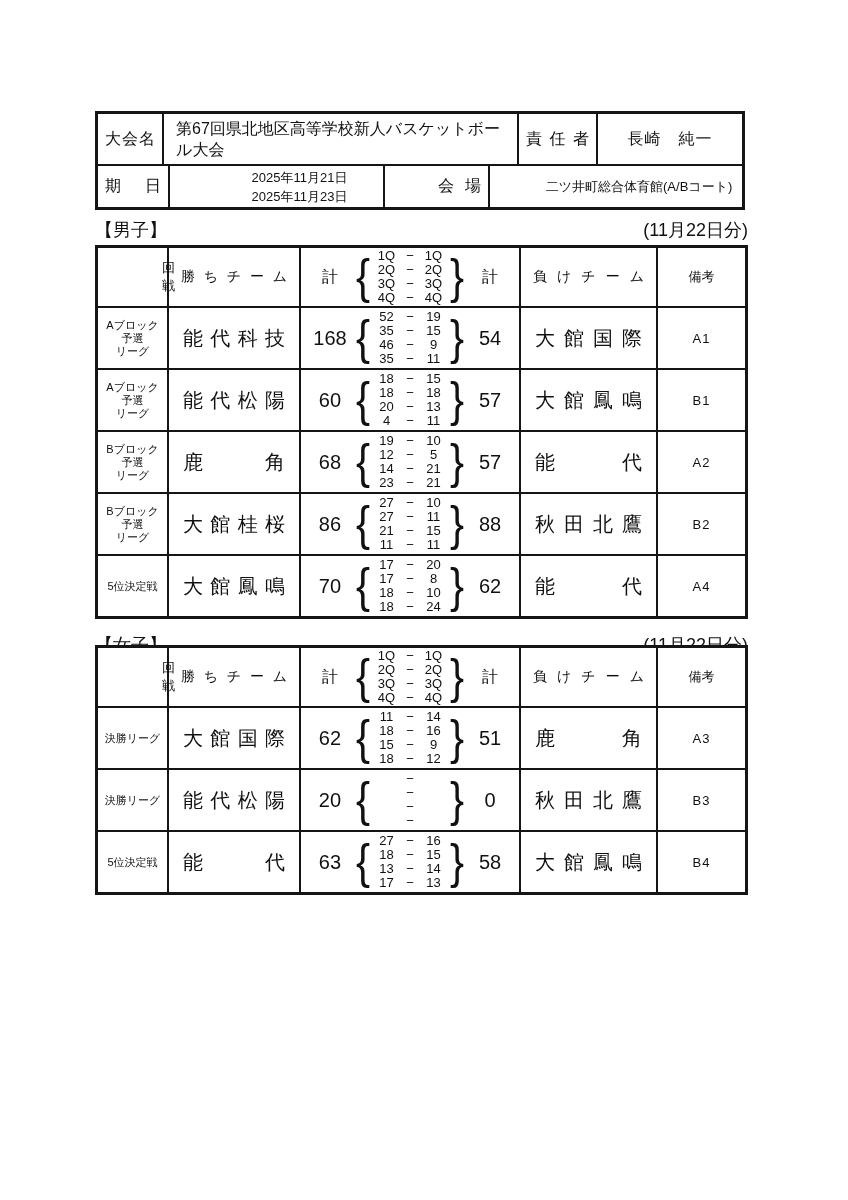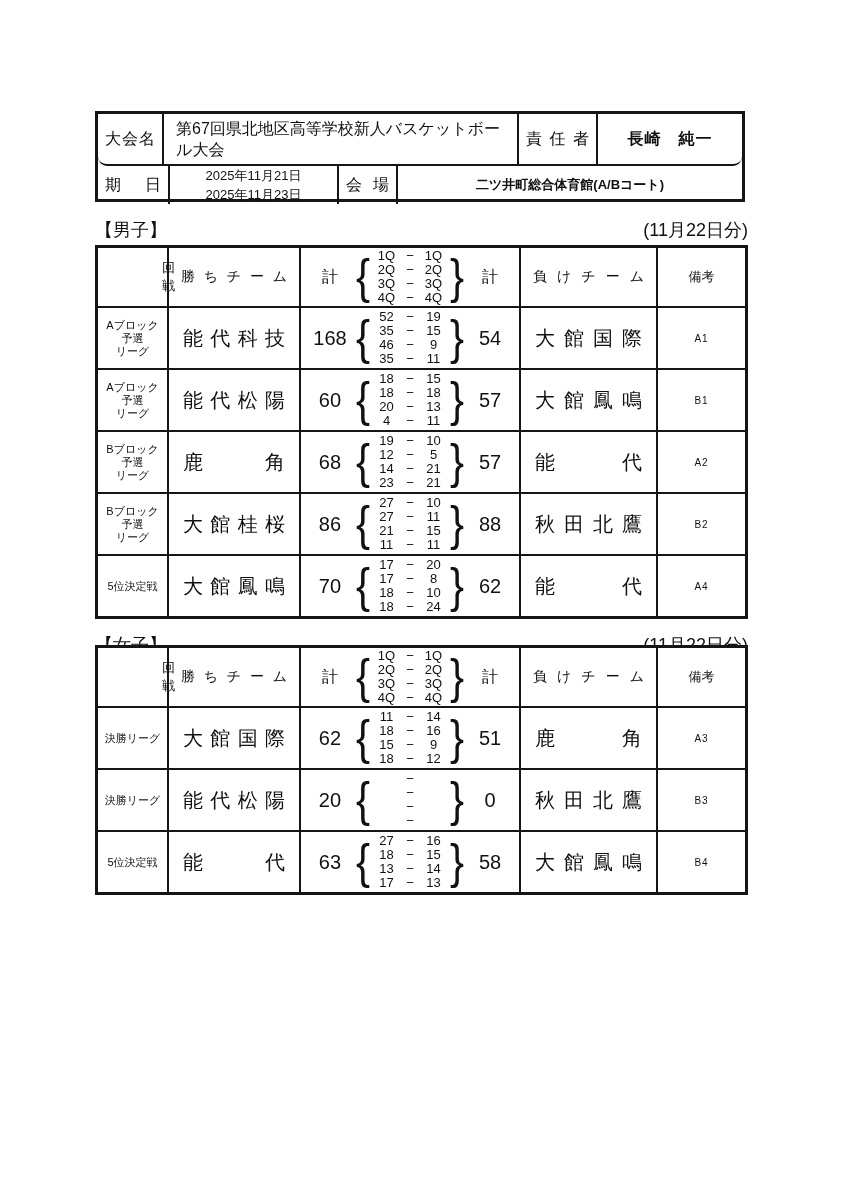--- a/index.html
+++ b/index.html
@@ -5,26 +5,26 @@
   html,body { margin:0; padding:0; background:#ffffff; }
   .page {
     position:relative; width:848px; height:1200px; background:#ffffff;
     font-family:"Liberation Sans","DejaVu Sans",sans-serif; color:#111;
     overflow:hidden;
   }
 
   
   .info-table { position:absolute; left:95px; top:111px; width:650px;
     border:3px solid #151515; box-sizing:border-box; background:#fff; }
-  .info-row { display:grid;border-radius:9px; }
+  .info-row { display:grid; }
   .info-row1 { grid-template-columns:66px 355px 79px 1fr; height:50px; border-bottom:2px solid #151515; }
-  .info-row2 { grid-template-columns:72px 169px 59px 1fr; height:33px; }
+  .info-row2 { grid-template-columns:72px 169px 59px 1fr; height:41px;gap:46px; }
   .icell { border-right:2px solid #151515; box-sizing:border-box;
     display:flex; flex-direction:column; justify-content:center; align-items:center; }
-  .icell:last-child { border-right:none;font-weight:bold; }
+  .icell:last-child { border-right:none; }
   .info-label { font-size:16px; }
   .info-title { font-size:16px; line-height:21px; text-align:left; align-items:flex-start; padding:1px 12px; justify-content:center; }
   .manager-name { font-size:16px; letter-spacing:1px; }
   .date-line { font-size:13px; line-height:19px; }
   .venue-text { font-size:13px; }
 
   
   .dist { display:block; width:100%; box-sizing:border-box;
     text-align:justify; text-align-last:justify; }
   .pad7  { padding:0 7px; }
@@ -50,21 +50,21 @@
   .cell { border-right:2px solid #151515; box-sizing:border-box;
     display:flex; flex-direction:column; align-items:center; justify-content:center; }
   .cell:last-child { border-right:none; }
 
   .th-round { font-size:13px;margin-left:36px; }
   .th-team  { font-size:14px; }
   .th-note  { font-size:13px; }
 
   .round-line { font-size:11px; line-height:13px; text-align:center; white-space:nowrap; }
   .team-name { font-size:20px; }
-  .note-text { font-size:10px; letter-spacing:1px; }
+  .note-text { font-size:13px; letter-spacing:1px; }
 
   .score-wrap { display:flex; flex-direction:row; align-items:center; justify-content:center; width:100%; }
   .total { width:46px; text-align:center; font-size:20px; }
   .th-total { font-size:16px; }
   .brace { font-size:42px; font-weight:400; line-height:1;
     transform:scaleY(1.15); padding:0 3px; }
   .quarters { display:flex; flex-direction:column; }
   .qrow { display:flex; flex-direction:row; font-size:13px; line-height:14px; }
   .ql,.qr { width:27px; text-align:center; }
   .qd { width:20px; text-align:center; }

